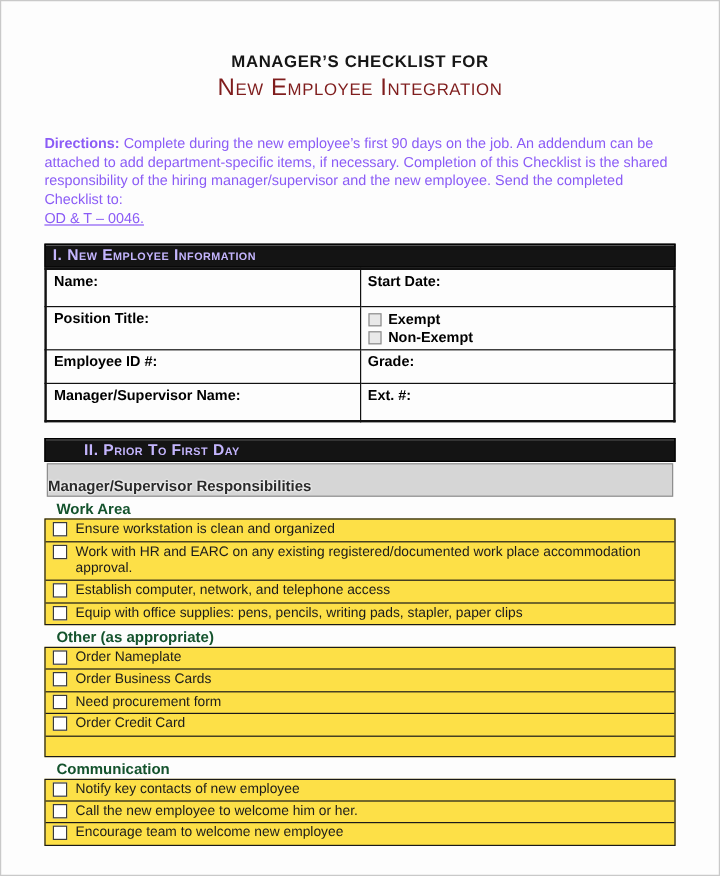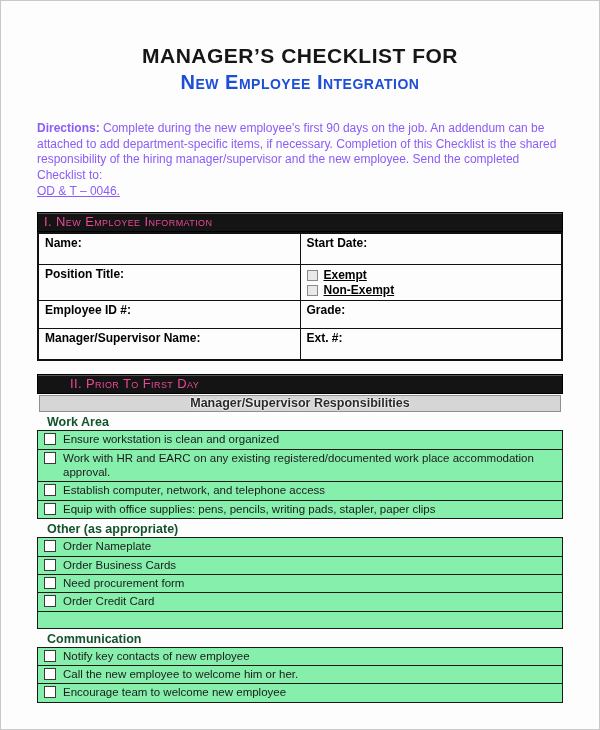--- a/index.html
+++ b/index.html
@@ -9,74 +9,73 @@
     font-family:"Liberation Sans","DejaVu Sans",sans-serif;
     color:#1c1c1c;
     overflow:hidden;
     box-shadow:inset 0 0 0 1px #c9c9c9;
     position:relative;
   }
   .page{padding:42px 37px 0 37px;}
 
   
   .doc-title{text-align:center;margin:0 0 26px 0;line-height:1.3;}
-  .doc-title .t1{display:block;font-size:21px;font-weight:bold;letter-spacing:.5px;color:#161616;}
-  .doc-title .t2{display:block;font-size:20px;font-weight:bold;font-variant:small-caps;letter-spacing:.5px;color:#1d4ed8;}
+  .doc-title .t1{display:block;font-size:14px;font-weight:bold;letter-spacing:.5px;color:#161616;}
+  .doc-title .t2{display:block;font-size:20px;font-weight:normal;font-variant:small-caps;letter-spacing:.5px;color:#7f1d1d;}
 
   
   .directions{font-size:12px;line-height:1.3;margin:0 0 13px 0;color:#8b5cf6;}
   .directions .dlabel{font-weight:bold;}
   .directions .dlast{display:block;text-decoration:underline;}
 
   
   .section-bar{
-    background:#141414;color:#ec4899;
+    background:#141414;color:#c4b5fd;
     border:1px solid #000;
-    font-weight:normal;font-variant:small-caps;
+    font-weight:bold;font-variant:small-caps;
     font-size:13px;line-height:16px;
     padding:1px 6px;
     letter-spacing:.4px;
     box-shadow:0 1px 0 #555 inset;
   }
   .mt14{margin-top:13px;padding-left:32px;}
 
   
   .sub-bar{
     background:#d6d6d6;
     border:1px solid #8f8f8f;
     margin:1px 2px 0 2px;
-    text-align:center;
     font-weight:bold;font-size:12.5px;line-height:14px;
     color:#2a2a2a;
     text-shadow:0 0 2px #fff,0 0 2px #fff;
-    padding:0 0 1px 0;
+    padding:11px 0 1px 0;
   }
 
   
   .info-table{width:100%;border-collapse:collapse;border:2px solid #111;}
   .info-table td{
     border:1px solid #111;
     vertical-align:top;
     padding:2px 6px;
     font-size:12px;font-weight:bold;color:#000000;
     width:50%;
   }
   .info-table tr.r1 td{height:26px;}
   .info-table tr.r2 td{height:28px;}
   .info-table tr.r3 td{height:23px;}
   .info-table tr.r4 td{height:26px;}
-  .opt-line{display:flex;align-items:center;gap:6px;font-weight:bold;margin:1px 0;text-decoration:underline;}
+  .opt-line{display:flex;align-items:center;gap:6px;font-weight:bold;margin:1px 0;}
   .opt-box{
     display:inline-block;width:9px;height:9px;flex:0 0 auto;
     border:1px solid #8a8a8a;background:#e9e9e9;
   }
 
   
   .group-title{font-size:12.5px;font-weight:bold;margin:3px 0 1px 10px;color:#14532d;}
-  .group-box{border:1.5px solid #1a1a1a;background:#86efac;}
+  .group-box{border:1.5px solid #1a1a1a;background:#fde047;}
   .check-row{
     display:flex;align-items:flex-start;
     padding:1px 5px 2px 5px;
     border-bottom:1px solid #1a1a1a;
     font-size:11.5px;line-height:1.25;color:#1b1b1b;
   }
   .check-row:last-child{border-bottom:none;}
   .check-row.empty{height:13px;}
   .cbox{
     display:inline-block;width:10px;height:10px;flex:0 0 auto;

